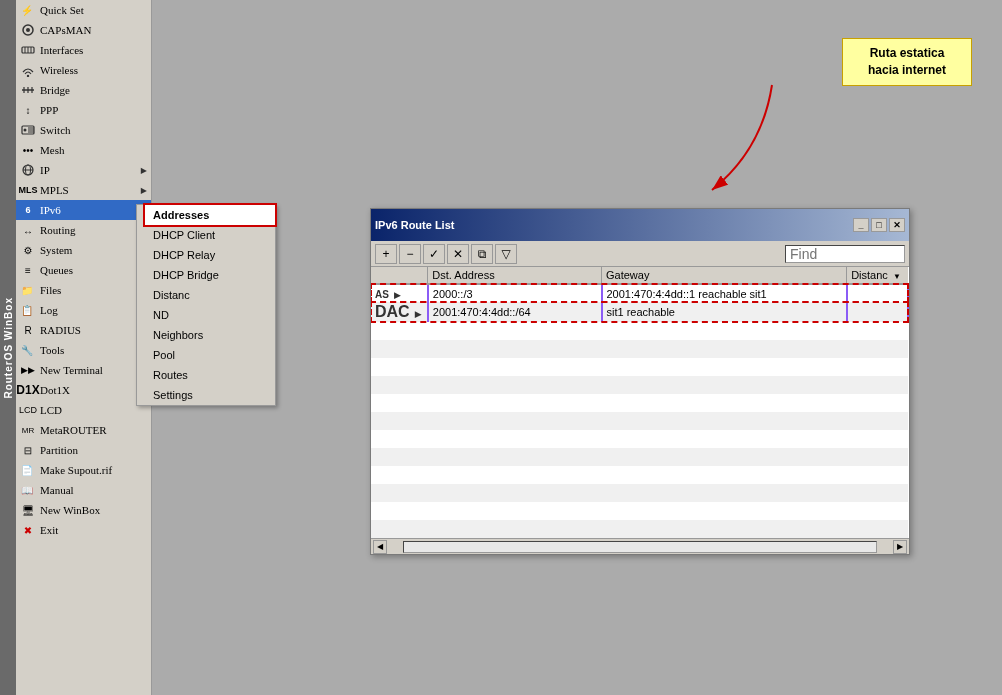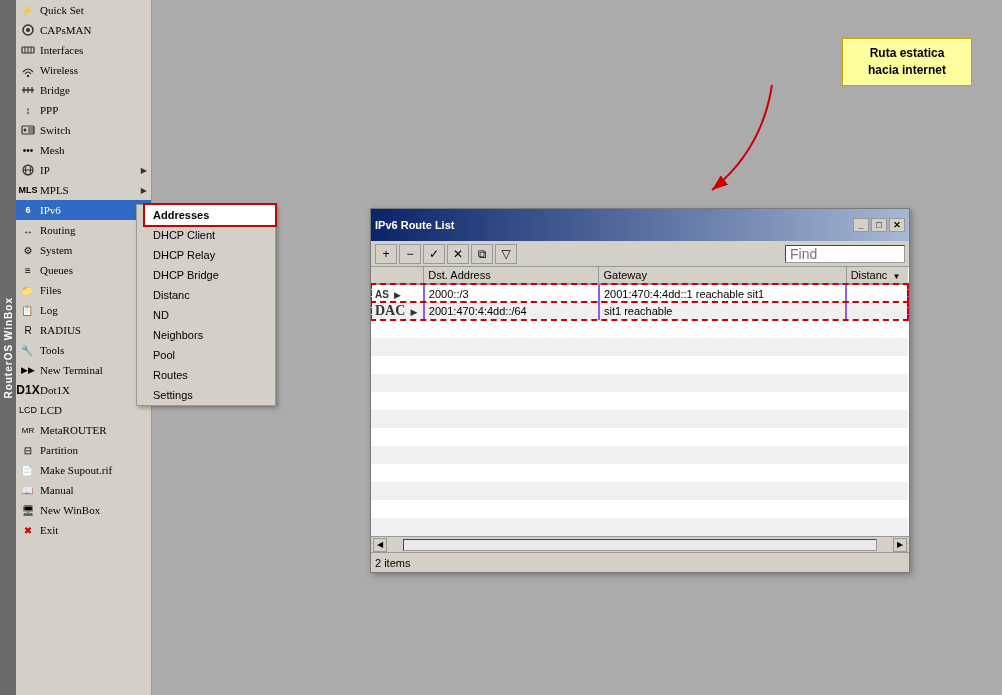--- a/index.html
+++ b/index.html
@@ -600,21 +600,21 @@
               <span style="font-size:10px;font-weight:bold;color:#333;">AS</span>
               <span style="font-size:9px;color:#333;margin-left:2px;">▶</span>
             </td>
             <td class="col-dst">2000::/3</td>
             <td class="col-gw">2001:470:4:4dd::1 reachable sit1</td>
             <td class="col-dist"></td>
           </tr>
 
           <tr class="row-dac" style="outline:2px dashed #cc0000; outline-offset:-1px;">
             <td class="col-flag">
-              <span style="font-size:14px;font-weight:bold;color:#333;font-family:Liberation Serif, serif;">DAC</span>
+              <span style="font-size:16px;font-weight:bold;color:#333;">DAC</span>
               <span style="font-size:9px;color:#333;margin-left:2px;">▶</span>
             </td>
             <td class="col-dst">2001:470:4:4dd::/64</td>
             <td class="col-gw">sit1 reachable</td>
             <td class="col-dist"></td>
           </tr>
 
           <tr class="empty-row">
               <td colspan="4" style="height:18px;"></td>
             </tr>
@@ -654,18 +654,15 @@
         </tbody>
       </table>
     </div>
 
     <div class="window-scrollbar">
       <div class="scroll-arrow">◀</div>
       <div class="scrollbar-track"></div>
       <div class="scroll-arrow">▶</div>
     </div>
 
-    <div class="window-statusbar">
-      <span>2 items</span>
-    </div>
   </div>
 
 </div>
 
 </body></html>

